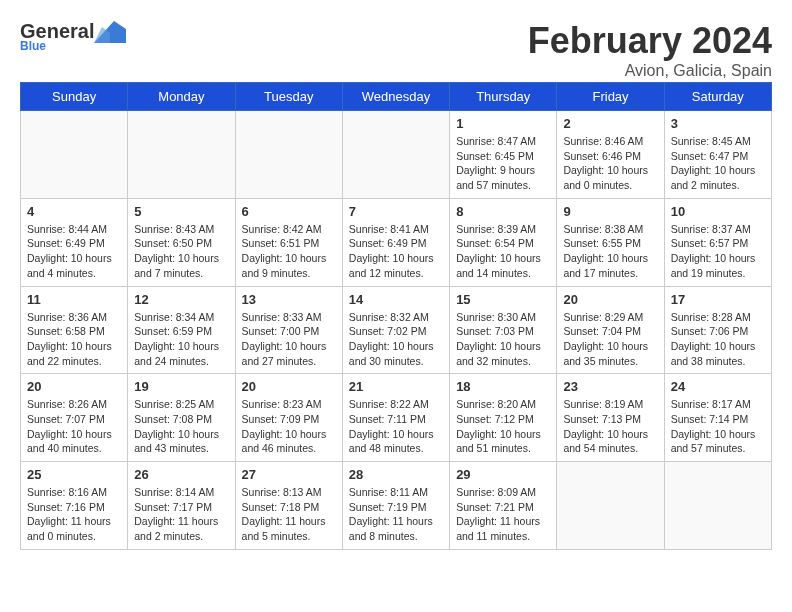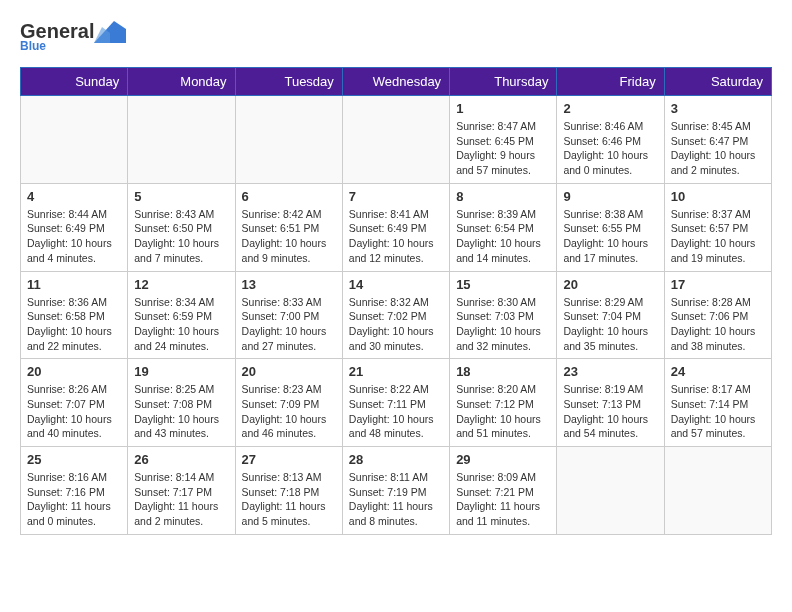--- a/index.html
+++ b/index.html
@@ -7,21 +7,21 @@
       font-family: Arial, sans-serif;
       background: #fff;
       width: 792px;
       min-height: 612px;
       padding: 20px;
     }
     .header-area {
       display: flex;
       justify-content: space-between;
       align-items: flex-start;
-      margin-bottom: 14px;
+      margin-bottom: 2px;
     }
     .logo {
       display: flex;
       flex-direction: column;
       align-items: flex-start;
     }
     .logo-shape {
       display: flex;
       align-items: center;
     }
@@ -36,23 +36,23 @@
     .location {
       font-size: 16px;
       color: #555;
     }
     .calendar {
       width: 100%;
       border-collapse: collapse;
       font-size: 11px;
     }
     .calendar th {
-      background: #4c1d95;
+      background: #1d4ed8;
       color: #fff;
-      text-align: right;
+      text-align: center;
       padding: 6px 8px;
       font-size: 13px;
       font-weight: normal;
       border: 1px solid #2d6bbf;
     }
     .calendar td {
       border: 1px solid #ccc;
       vertical-align: top;
       padding: 5px 6px;
       width: 107px;
@@ -81,20 +81,24 @@
 <div class="header-area">
   <div class="logo">
     <div class="logo-shape">
       <span style="font-size:20px; font-weight:bold; color:#333;">General</span>
       <svg width="32" height="22" viewBox="0 0 32 22">
         <polygon points="0,22 32,22 32,8 20,0" fill="#3a7bd5"></polygon>
         <polygon points="0,22 16,22 16,12 8,6" fill="#5a9ae0" opacity="0.6"></polygon>
       </svg>
     </div>
     <div style="font-size:12px; font-weight:bold; color:#3a7bd5; margin-top:-4px;">Blue</div>
+  </div>
+  <div class="title-area">
+    <div class="month-title">February 2024</div>
+    <div class="location">Avion, Galicia, Spain</div>
   </div>
 </div>
 
 <table class="calendar">
   <thead>
     <tr>
       <th>Sunday</th>
       <th>Monday</th>
       <th>Tuesday</th>
       <th>Wednesday</th>

